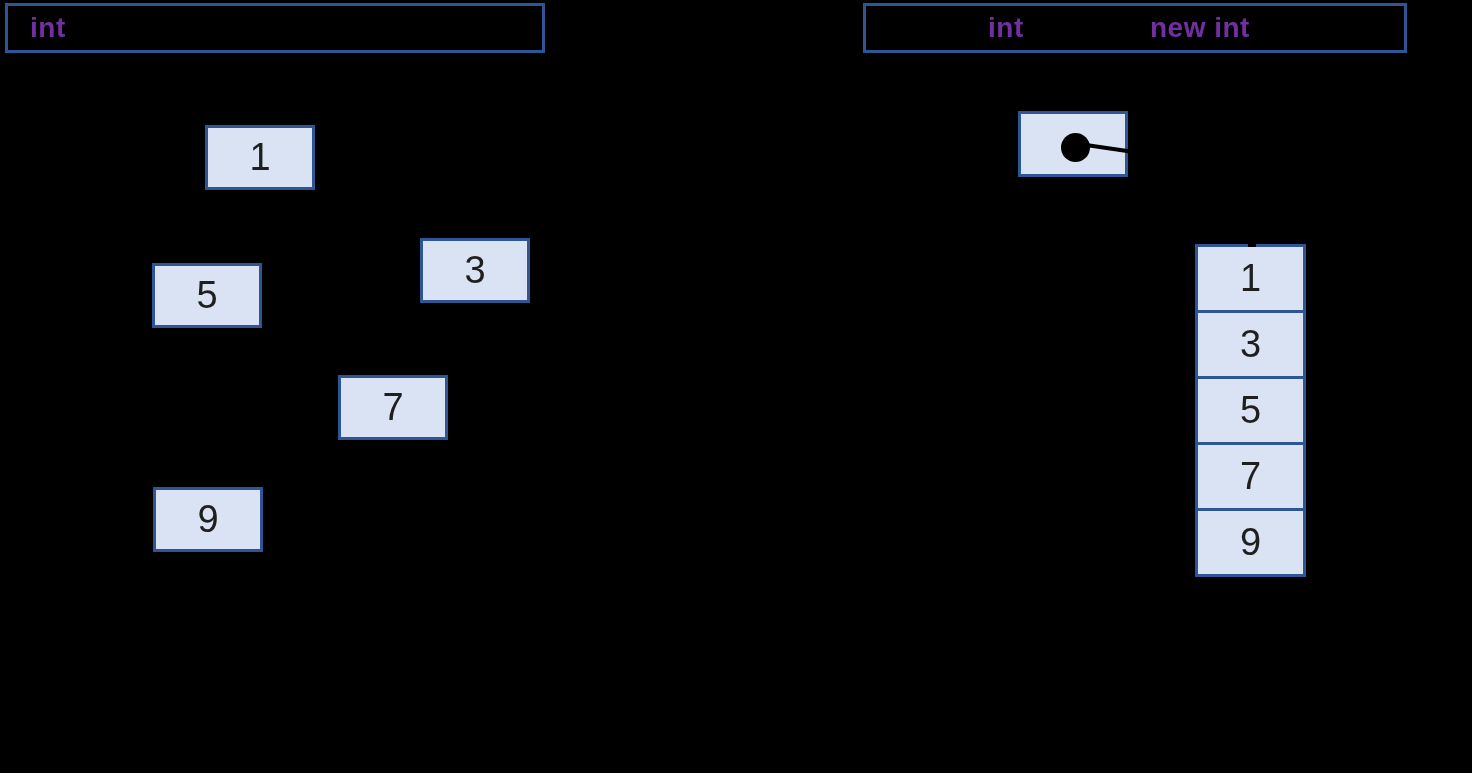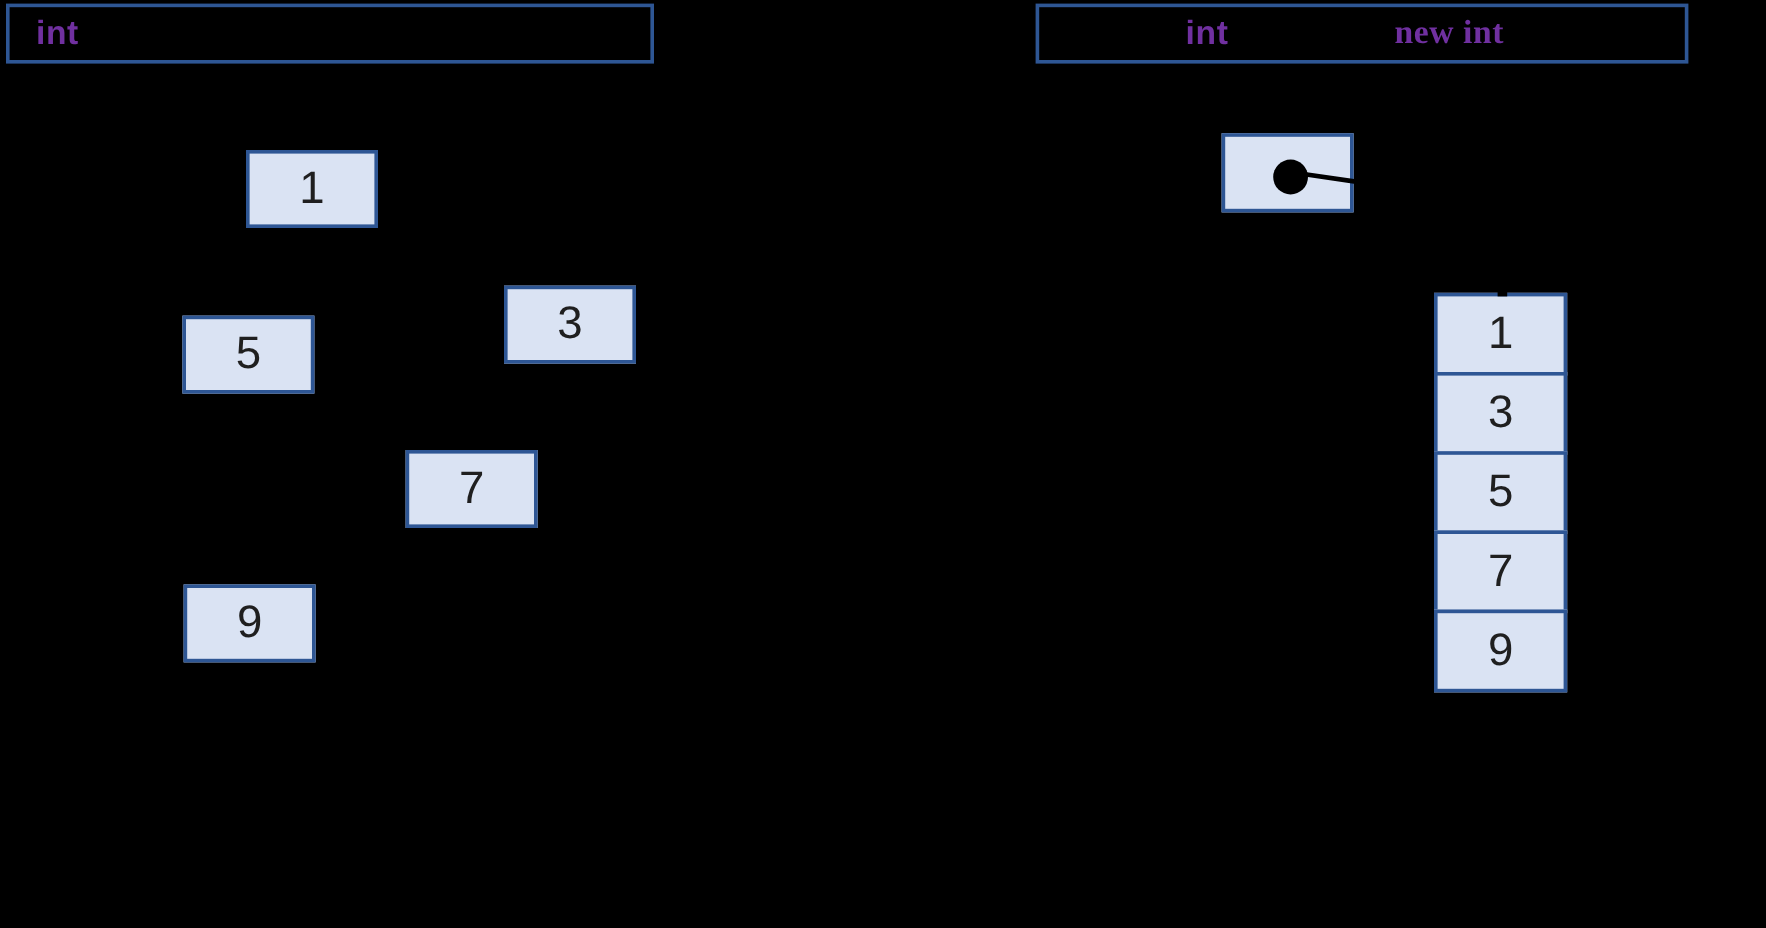--- a/index.html
+++ b/index.html
@@ -33,21 +33,21 @@
     height: 44px;
     line-height: 44px;
     font-size: 28px;
     font-weight: 700;
     color: #7030a0;
     letter-spacing: 0.5px;
     white-space: nowrap;
   }
   .kw-left-int  { left: 22px; }
   .kw-right-int { left: 122px; }
-  .kw-right-newint { left: 296px; font-family: Liberation Serif, serif; }
+  .kw-right-newint { left: 284px; }
 
   
   .val-box {
     position: absolute;
     width: 104px;
     height: 59px;
     border: 3px solid #2e5694;
     background: #dae3f3;
     color: #1f1f1f;
     font-size: 38px;

